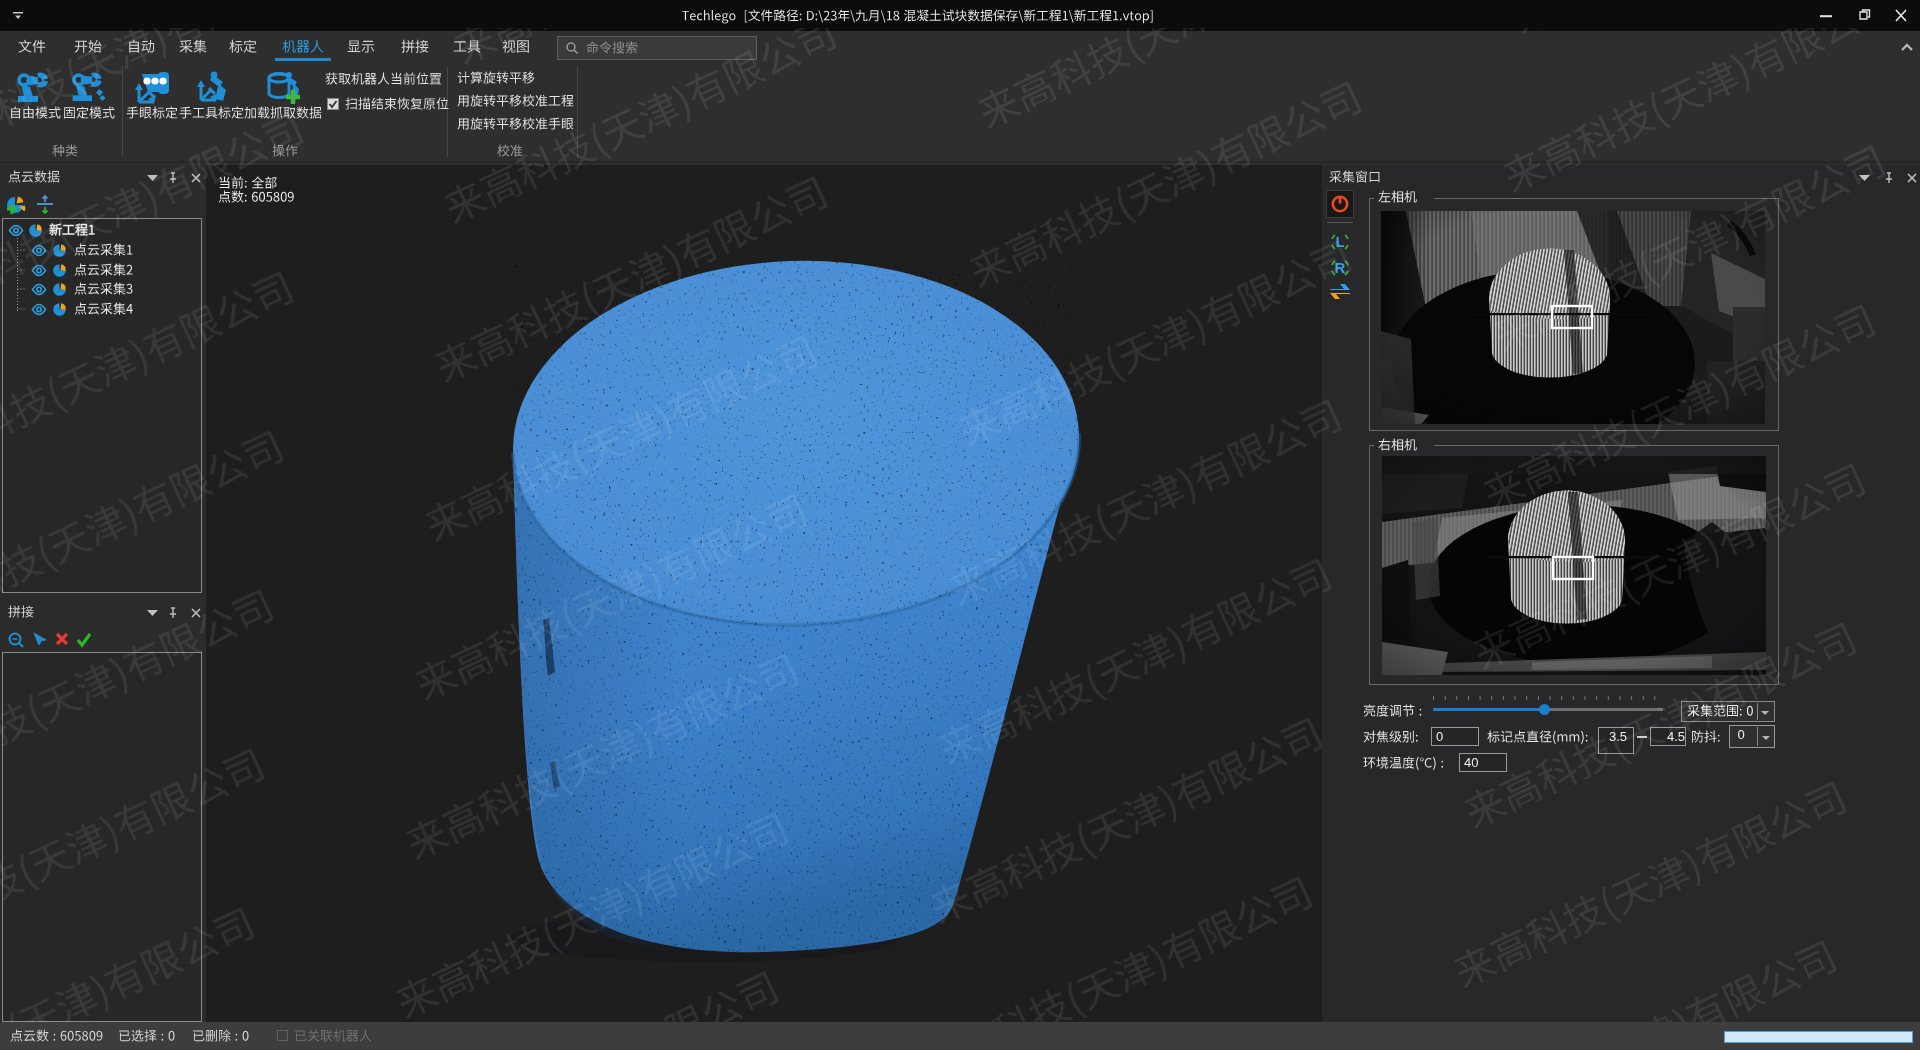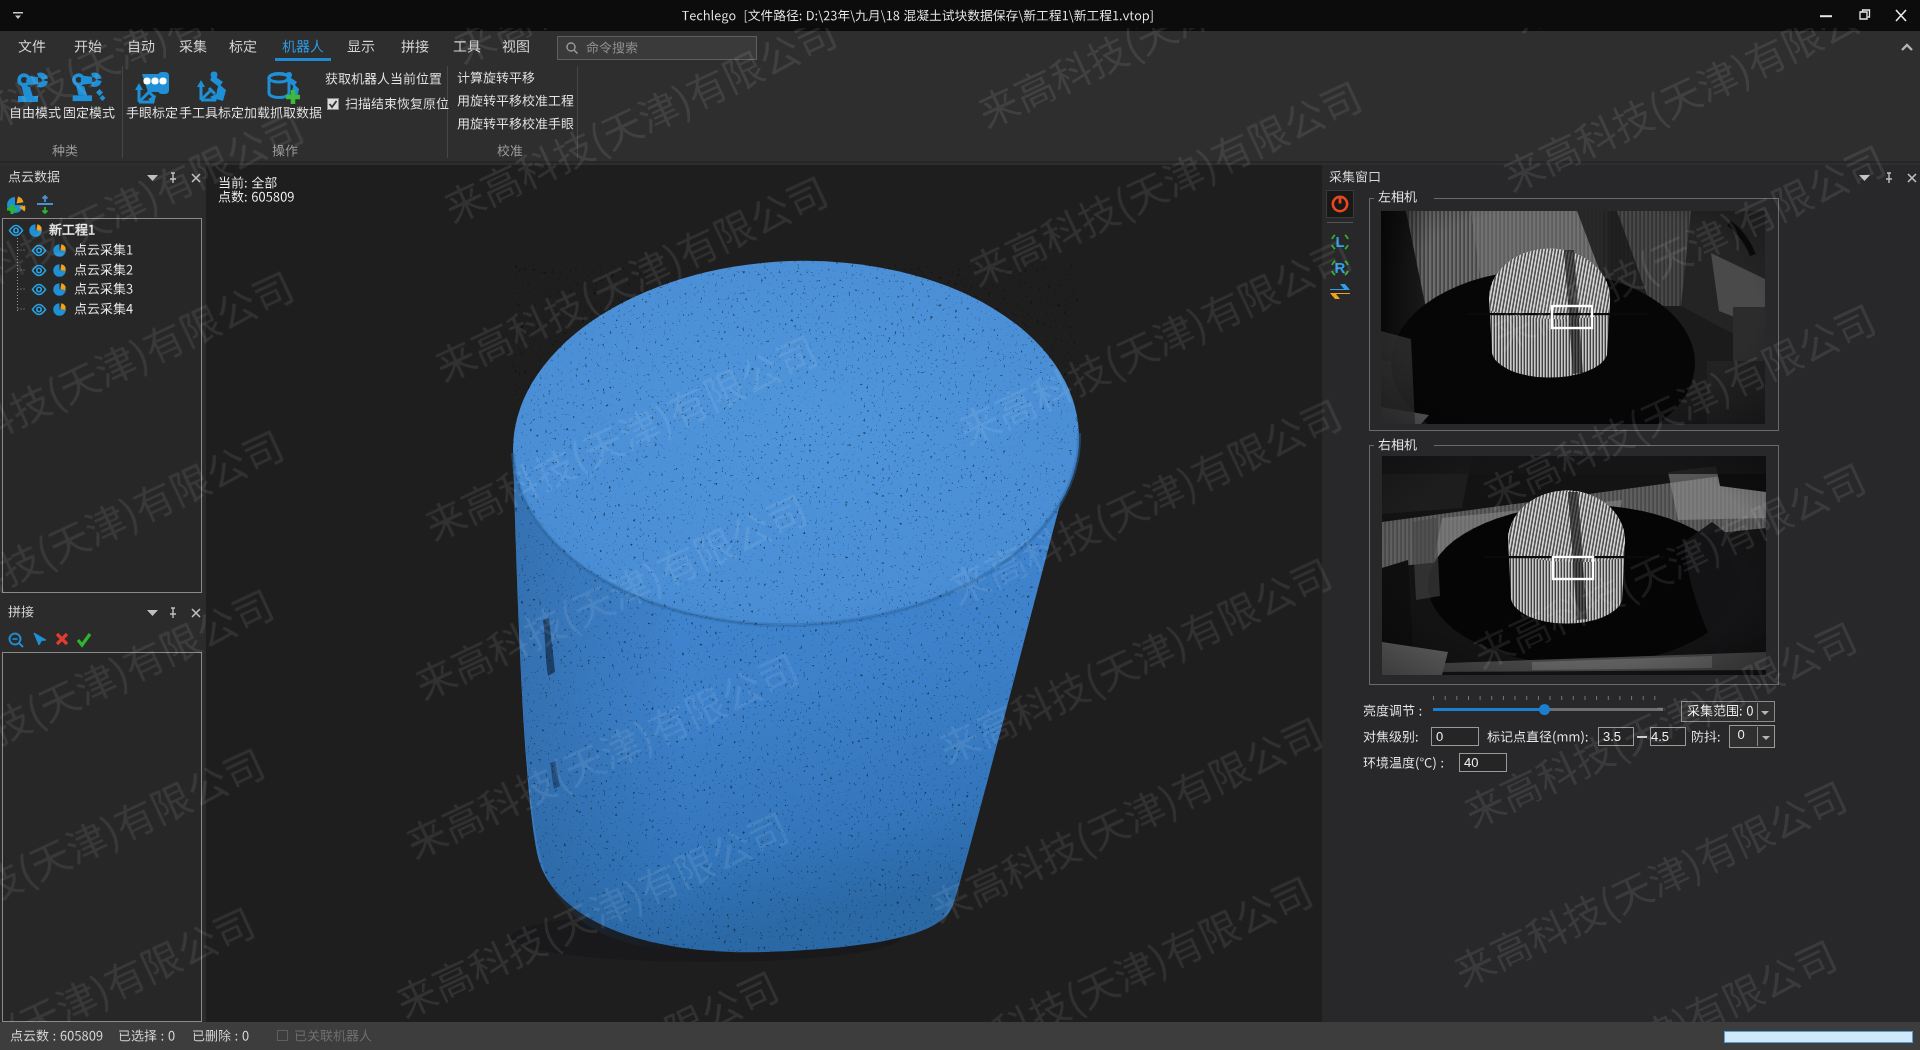--- a/index.html
+++ b/index.html
@@ -927,23 +927,23 @@
         <use href="#G70B9" x="200"></use>
         <use href="#G76F4" x="300"></use>
         <use href="#G5F84" x="400"></use>
         <use href="#G0028" x="500"></use>
         <use href="#G006D" x="534"></use>
         <use href="#G006D" x="626"></use>
         <use href="#G0029" x="719"></use>
         <use href="#G003A" x="753"></use>
       </g>
     </svg>
-    <div class="inp" style="left:1598px;top:727px;width:36px;height:19px;padding-left:4px">3.5</div>
+    <div class="inp" style="left:1598px;top:727px;width:36px;height:27px;text-align:center;padding-left:4px">3.5</div>
     <div class="abs" style="left:1637px;top:736px;width:10px;height:2px;background:#ccc"></div>
-    <div class="inp" style="left:1650px;top:727px;width:36px;height:19px;text-align:left;padding-left:0">4.5</div>
+    <div class="inp" style="left:1650px;top:727px;width:36px;height:19px;text-align:right;padding-left:0">4.5</div>
     <svg class="tx " style="position:absolute;left:1691.0px;top:728.1px;" width="29.6" height="16.9" viewBox="0 0 227.8 130">
       <g transform="translate(0,104)" fill="#e8e8e8">
         <use href="#G9632" x="0"></use>
         <use href="#G6296" x="100"></use>
         <use href="#G003A" x="200"></use>
       </g>
     </svg>
     <div class="inp" style="left:1729px;top:725px;width:46px;height:23px;background:#2f2f2f">&nbsp;0</div>
     <div class="abs" style="left:1757px;top:727px;width:17px;height:19px;border-left:1px solid #8a8a8a"></div>
     <svg class="abs" style="left:1760px;top:734px" width="12" height="8" viewBox="0 0 12 8">

